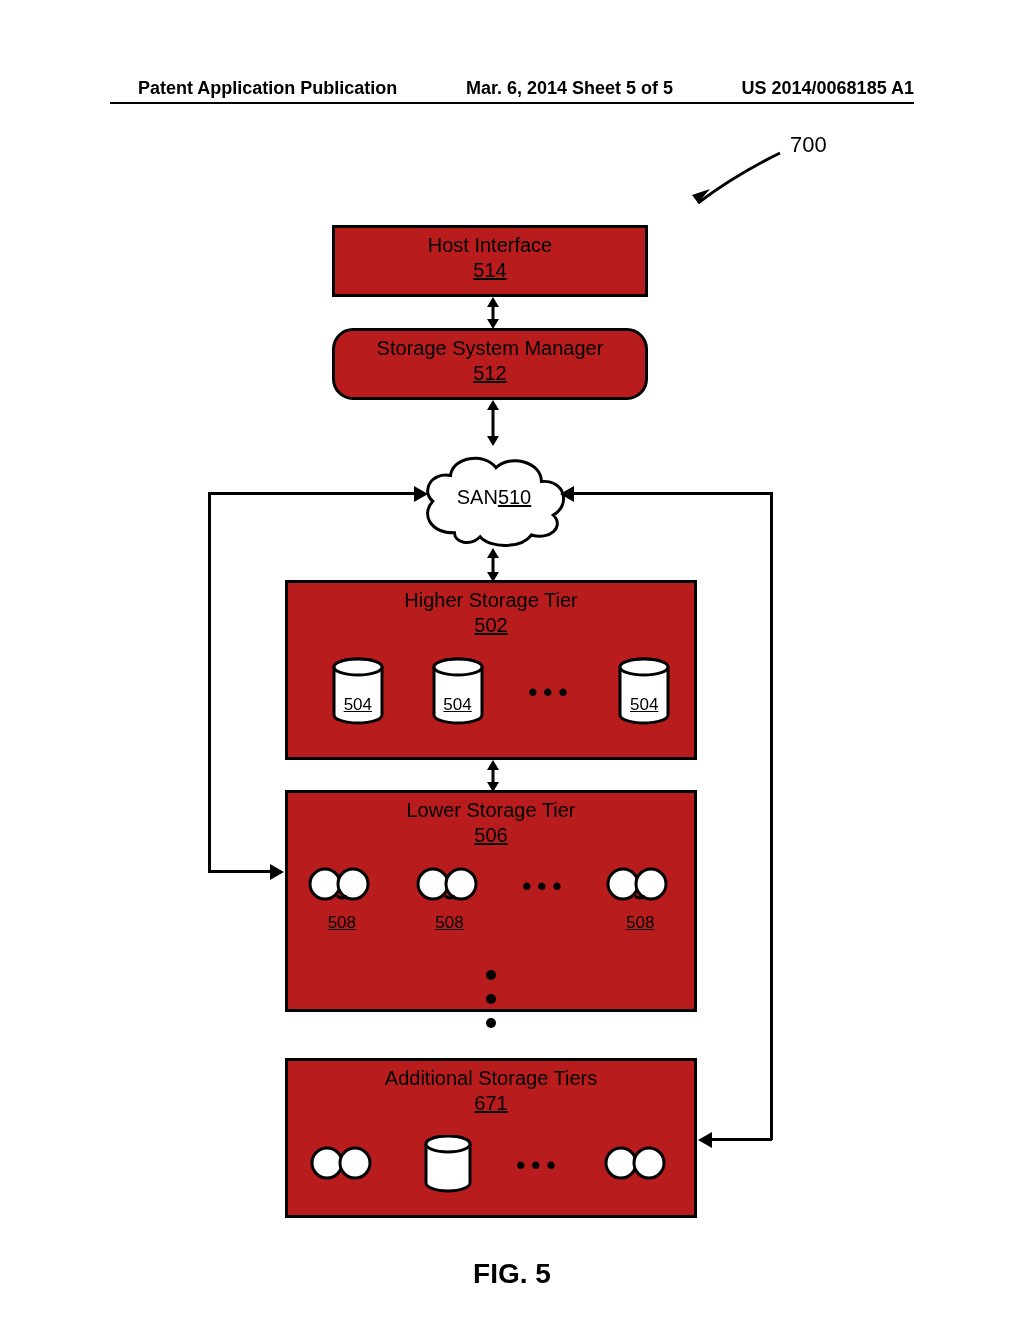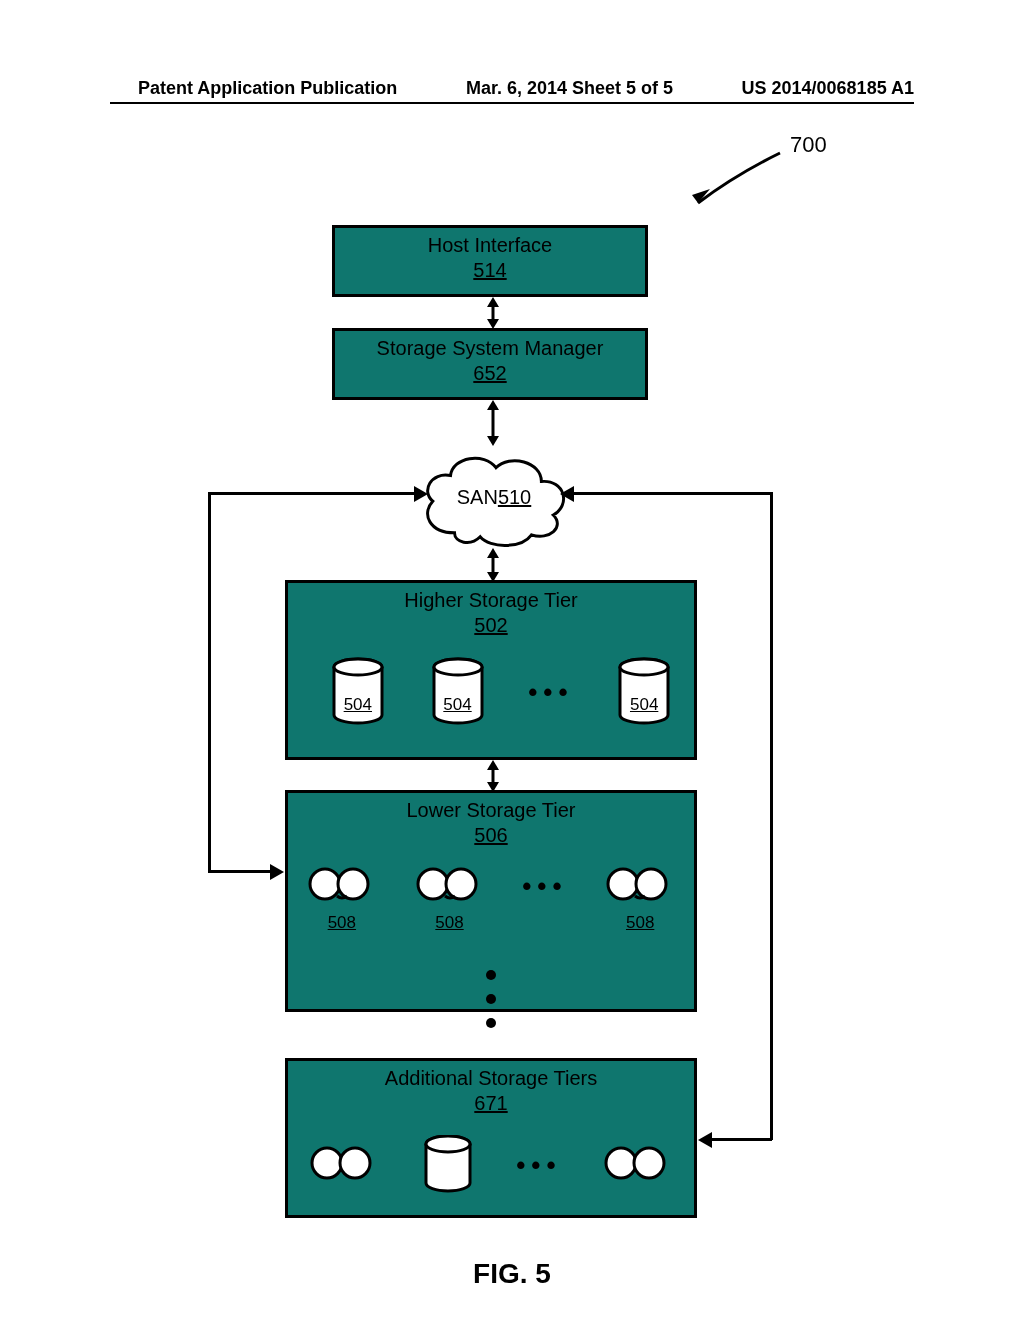--- a/index.html
+++ b/index.html
@@ -36,29 +36,29 @@
     position: absolute;
     top: 120px;
     left: 0;
     width: 1024px;
     height: 1130px;
   }
   .box {
     position: absolute;
     border: 3px solid #000;
     text-align: center;
-    background: #0f766e;
+    background: #b91c1c;
   }
   .box .title { font-size: 20px; margin-top: 6px; }
   .box .ref { font-size: 20px; text-decoration: underline; margin-top: 2px; }
 
   
   .host { left: 332px; top: 105px; width: 316px; height: 72px; }
   
-  .ssm  { left: 332px; top: 208px; width: 316px; height: 72px; }
+  .ssm  { left: 332px; top: 208px; width: 316px; height: 72px; border-radius: 21px; }
 
   
   .cloud {
     position: absolute;
     left: 415px; top: 322px; width: 158px; height: 110px;
   }
   .cloud svg { position: absolute; inset: 0; }
   .cloud .cloud-text {
     position: absolute; inset: 0;
     display: flex; flex-direction: row;
@@ -154,21 +154,21 @@
     <div class="varrow" style="left:483px; top:177px;">
       <svg width="20" height="32">
         <line x1="10" y1="4" x2="10" y2="28" stroke="#000" stroke-width="3"></line>
         <polygon points="10,0 4,10 16,10" fill="#000"></polygon>
         <polygon points="10,32 4,22 16,22" fill="#000"></polygon>
       </svg>
     </div>
 
     <div class="box ssm">
       <div class="title">Storage System Manager</div>
-      <div class="ref">652</div>
+      <div class="ref">512</div>
     </div>
 
     <div class="varrow" style="left:483px; top:280px;">
       <svg width="20" height="46">
         <line x1="10" y1="4" x2="10" y2="42" stroke="#000" stroke-width="3"></line>
         <polygon points="10,0 4,10 16,10" fill="#000"></polygon>
         <polygon points="10,46 4,36 16,36" fill="#000"></polygon>
       </svg>
     </div>
 

